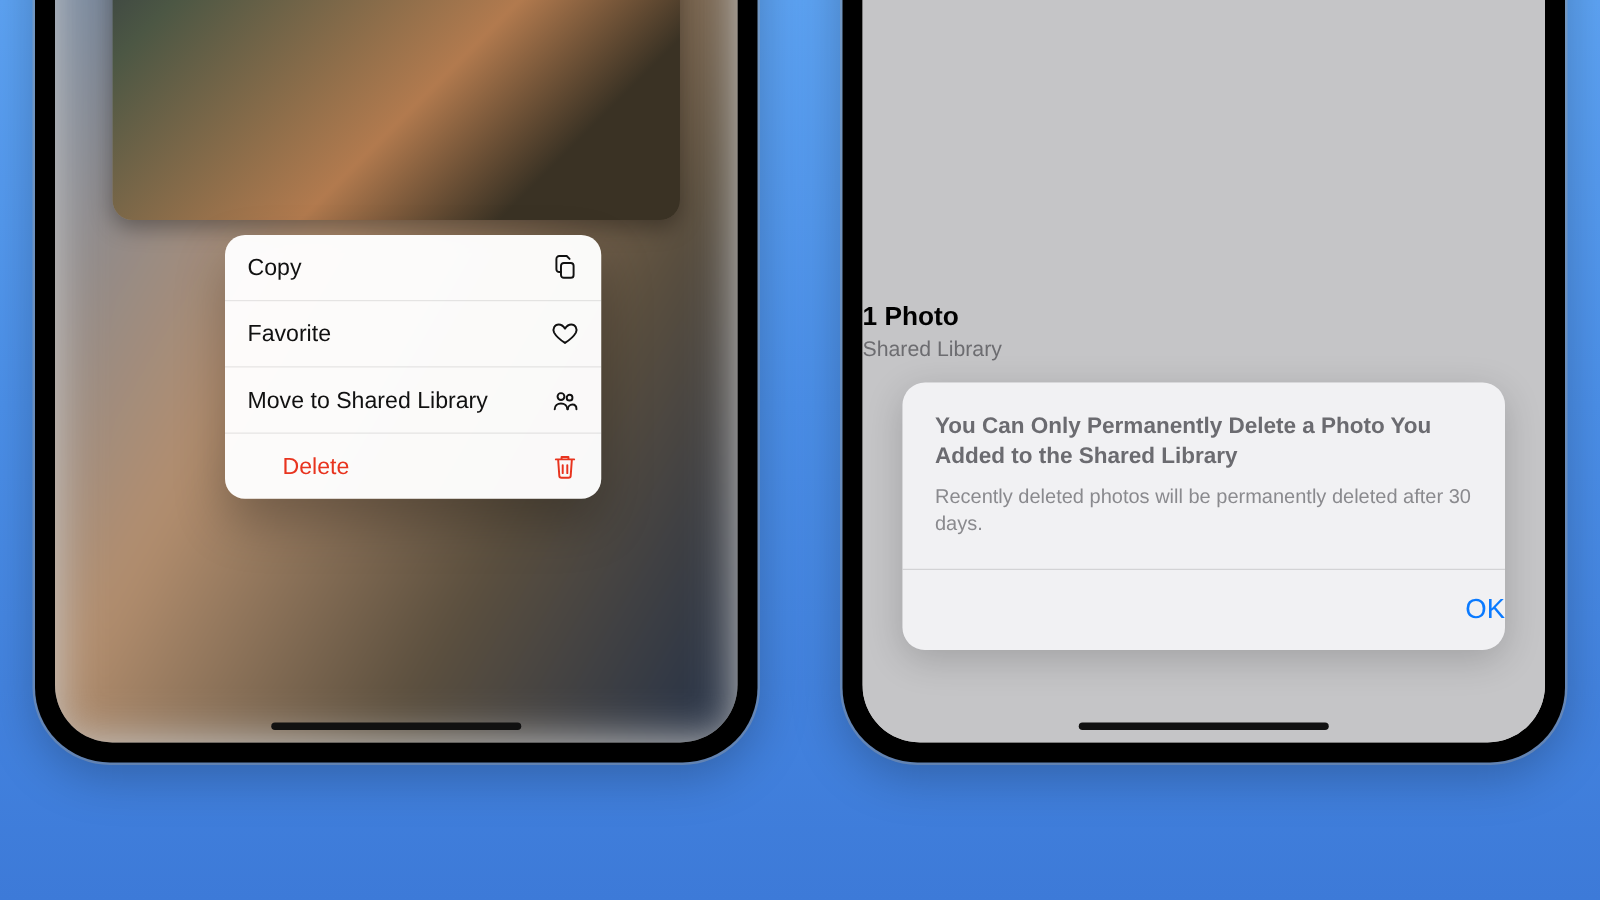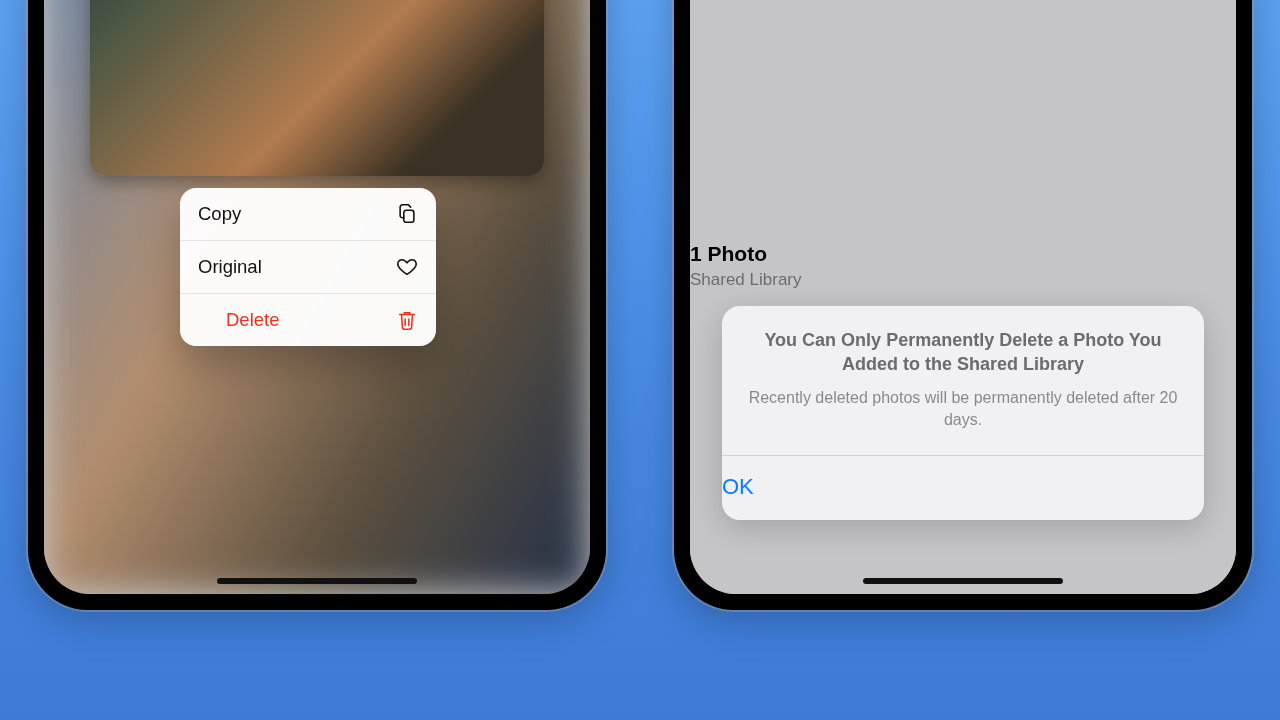--- a/index.html
+++ b/index.html
@@ -38,21 +38,21 @@
     position: absolute;
     left: 46px; top: 0px;
     width: 454px; height: 270px;
     border-radius: 16px;
     background: linear-gradient(135deg,#2d3440 0%,#4c5744 20%,#8f6e4a 45%,#b27a4e 58%,#3a3224 80%);
     box-shadow: 0 6px 18px rgba(0,0,0,0.35);
   }
   .menu {
     position: absolute;
     left: 136px; top: 282px;
-    width: 256px;
+    width: 301px;
     background: rgba(255,255,255,0.97);
     border-radius: 16px;
     overflow: hidden;
     box-shadow: 0 18px 40px rgba(0,0,0,0.25);
   }
   .menu-item {
     display: flex;
     align-items: center;
     justify-content: space-between;
     padding: 15px 18px 15px 18px;
@@ -80,26 +80,26 @@
   .right-header .sub { font-size:17px; color:#6c6c70; margin-top:4px; }
   .alert {
     position:absolute;
     left:32px; right:32px;
     top:400px;
     background: rgba(242,242,245,0.96);
     border-radius: 18px;
     box-shadow: 0 8px 30px rgba(0,0,0,0.18);
     overflow:hidden;
   }
-  .alert-body { padding: 22px 26px 24px 26px; text-align:center; }
+  .alert-body { padding: 22px 26px 24px 26px; }
   .alert-title { font-size:18px; font-weight:600; color:#6b6b70; line-height:1.35; }
   .alert-msg { font-size:16px; color:#8a8a8e; margin-top:10px; line-height:1.4; }
   .alert-sep { height:1px; background:rgba(0,0,0,0.12); }
   .alert-btn {
-    text-align:left;
+    text-align:right;
     padding:18px 0 20px 0;
     font-size:22px;
     color:#0a7aff;
     font-weight:400;
     cursor:pointer;
   }
   .home-indicator-right {
     position:absolute; bottom:10px; left:50%; transform:translateX(-50%);
     width:200px; height:6px; background:#111; border-radius:4px;
   }
@@ -121,28 +121,39 @@
             <rect x="8.5" y="8" width="11" height="13" rx="2.5"></rect>
             <path d="M8.5 16H7a2.5 2.5 0 0 1-2.5-2.5v-9A2.5 2.5 0 0 1 7 2h6.5L16 4.5"></path>
           </svg>
         </span>
       </div>
 
 
 
 
       <div class="menu-item">
-        <span>Original</span>
+        <span>Favorite</span>
         <span class="icon">
           <svg viewBox="0 0 24 24" fill="none" stroke="#111" stroke-width="1.7" stroke-linejoin="round" stroke-linecap="round">
             <path d="M12 20s-7-4.5-9.5-9C1 7.5 3 4 6.5 4 9 4 11 6 12 7.5 13 6 15 4 17.5 4 21 4 23 7.5 21.5 11 19 15.5 12 20 12 20z"></path>
           </svg>
         </span>
       </div>
 
+      <div class="menu-item">
+        <span>Move to Shared Library</span>
+        <span class="icon">
+          <svg viewBox="0 0 24 24" fill="none" stroke="#111" stroke-width="1.7" stroke-linejoin="round" stroke-linecap="round">
+            <circle cx="8.5" cy="9" r="3"></circle>
+            <circle cx="16" cy="10" r="2.5"></circle>
+            <path d="M3 20c0-3 2.5-5 5.5-5s5.5 2 5.5 5"></path>
+            <path d="M14.5 20c0-2.3 1.8-4 4-4s3.5 1.5 3.5 4"></path>
+          </svg>
+        </span>
+      </div>
 
       <div class="menu-item destructive">
         <span>Delete</span>
         <span class="icon">
           <svg viewBox="0 0 24 24" fill="none" stroke="#e8341f" stroke-width="1.7" stroke-linejoin="round" stroke-linecap="round">
             <path d="M4 6h16M9 6V4h6v2M6 6l1 14a2 2 0 0 0 2 2h6a2 2 0 0 0 2-2l1-14"></path>
             <path d="M10 11v7M14 11v7"></path>
           </svg>
         </span>
       </div>
@@ -158,21 +169,21 @@
     <div class="right-bg"></div>
 
     <div class="right-header">
       <div class="count">1 Photo</div>
       <div class="sub">Shared Library</div>
     </div>
 
     <div class="alert">
       <div class="alert-body">
         <div class="alert-title">You Can Only Permanently Delete a Photo You Added to the Shared Library</div>
-        <div class="alert-msg">Recently deleted photos will be permanently deleted after 20 days.</div>
+        <div class="alert-msg">Recently deleted photos will be permanently deleted after 30 days.</div>
       </div>
       <div class="alert-sep"></div>
       <div class="alert-btn">OK</div>
     </div>
 
     <div class="home-indicator-right"></div>
   </div>
 </div>
 
 </body></html>

